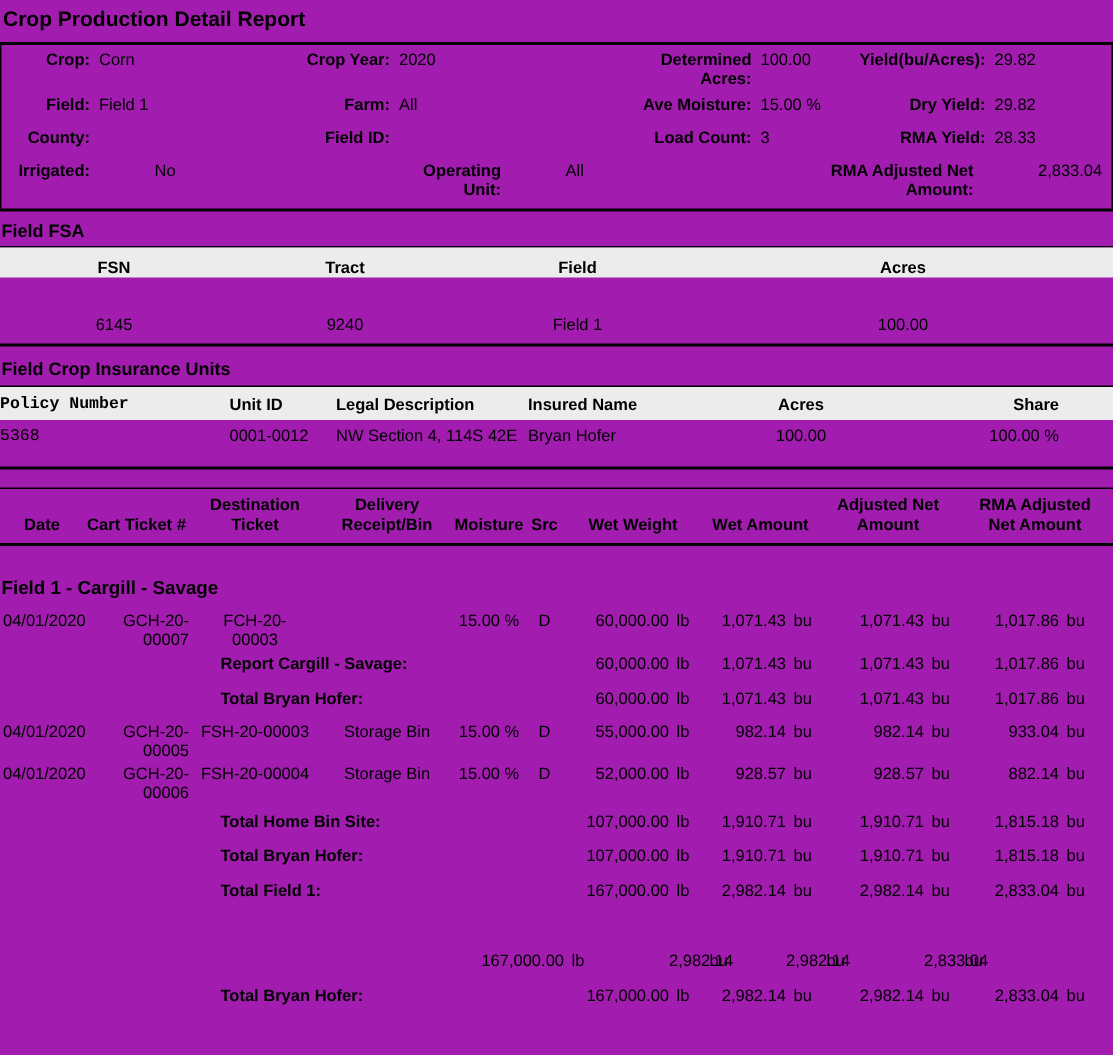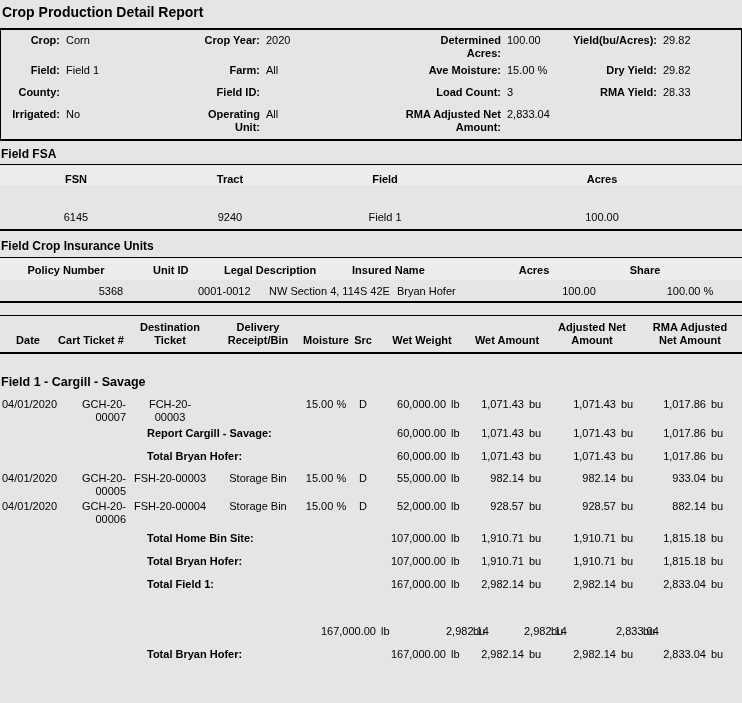--- a/index.html
+++ b/index.html
@@ -1,47 +1,47 @@
 <!DOCTYPE html>
 <html><head>
 <meta charset="utf-8">
 <style>
   html,body{margin:0;padding:0;background:#fff;}
   body{font-family:"Liberation Sans","DejaVu Sans",sans-serif;font-size:11px;color:#000;}
-  .page{width:742px;height:703px;background:#e5e5e5;overflow:hidden;position:relative;}
+  .page{width:742px;height:703px;background:#a21caf;overflow:hidden;position:relative;}
 
   .report-title{font-size:14px;font-weight:bold;padding:5px 0 0 2px;line-height:15px;}
 
   
   .sumbox{margin-top:8px;border:1px solid #000;border-top-width:2px;border-bottom-width:2px;padding:4px 0 5px 0;}
   .sumrow{display:grid;grid-template-columns:62px 118px 82px 128px 113px 57px 99px 83px;align-items:start;line-height:13px;}
-  .sumrow.h30{min-height:30px;} .sumrow.h22{min-height:22px;} .sumrow.h28{min-height:26px;}
+  .sumrow.h30{min-height:30px;} .sumrow.h22{min-height:22px;} .sumrow.h28{min-height:26px;gap:37px;}
   .slabel{font-weight:bold;text-align:right;padding-right:3px;white-space:pre-line;}
   .sval{text-align:left;padding-left:3px;}
 
   
   .sect-title{font-weight:bold;font-size:12px;padding-left:1px;line-height:14px;}
   .mt6{margin-top:6px;} .mt5{margin-top:5px;}
   .stable{border-top:1px solid #000;border-bottom:2px solid #000;}
   .fsa-table{margin-top:3px;}
   .ins-table{margin-top:4px;}
   .thead{background:#ececec;font-weight:bold;}
   .fsa-grid{display:grid;grid-template-columns:152px 156px 154px 280px;}
   .fsa-grid>div{text-align:center;}
   .fsa-grid.thead{padding:8px 0 0 0;}
   .fsa-grid.tdata{padding:5px 0 6px 0;margin-top:21px;}
   .ins-grid{display:grid;grid-template-columns:140px 84px 124px 136px 100px 158px;}
   .ins-grid.thead{padding:6px 0 4px 0;}
-  .ins-grid.tdata{padding:5px 0 4px 0;margin-left:45px;}
-  .i-policy{text-align:center;padding-right:8px;}
+  .ins-grid.tdata{padding:5px 0 14px 0;}
+  .i-policy{text-align:left;padding-right:8px;font-family:Liberation Mono, monospace;}
   .i-unit{text-align:left;padding-left:13px;}
   .i-legal{text-align:left;}
   .i-insured{text-align:left;padding-left:4px;}
   .i-acres{text-align:center;}
-  .i-share{text-align:center;padding-right:36px;}
+  .i-share{text-align:right;padding-right:36px;}
 
   
   .main-head{margin-top:12px;border-top:1px solid #000;border-bottom:2px solid #000;padding:5px 0 5px 0;}
   .mh-grid{display:grid;grid-template-columns:56px 70px 88px 88px 48px 26px 92px 78px 92px 104px;align-items:end;font-weight:bold;line-height:13px;}
   .mh-grid>div{text-align:center;white-space:pre-line;}
 
   .mrow{display:grid;grid-template-columns:56px 70px 88px 88px 48px 26px 70px 22px 56px 22px 70px 22px 68px 36px;line-height:12.5px;}
   .trow{display:grid;grid-template-columns:147px 229px 70px 22px 56px 22px 70px 22px 68px 36px;line-height:13px;}
   .c-date{text-align:left;padding-left:2px;}
   .c-cart{text-align:right;white-space:pre-line;}

